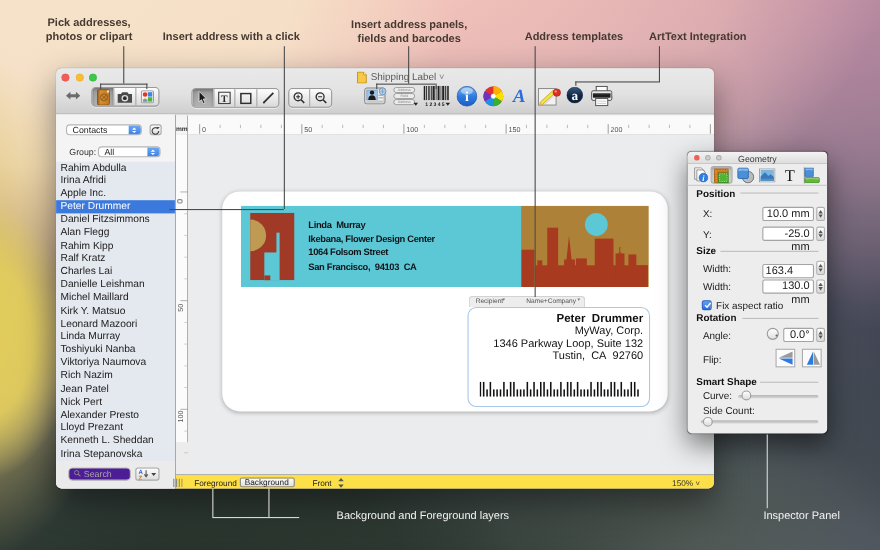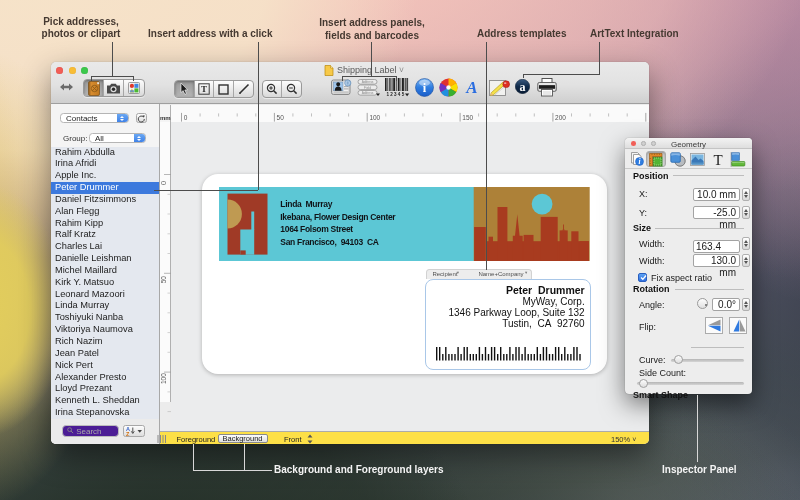--- a/index.html
+++ b/index.html
@@ -19,21 +19,21 @@
     radial-gradient(600px 420px at 43% -12%, rgba(246,197,188,0.97) 0%, rgba(246,197,188,0.5) 55%, rgba(246,197,188,0) 78%),
     radial-gradient(540px 340px at 90% -12%, rgba(190,138,164,0.95) 0%, rgba(190,138,164,0) 75%),
     radial-gradient(320px 320px at 102% 10%, rgba(152,122,146,0.7) 0%, rgba(152,122,146,0) 72%),
     radial-gradient(330px 300px at 108% 20%, rgba(158,126,148,0.7) 0%, rgba(158,126,148,0) 70%),
     radial-gradient(330px 380px at 106% 56%, rgba(54,58,72,0.85) 0%, rgba(54,58,72,0) 72%),
     radial-gradient(260px 200px at 98% 96%, rgba(82,90,100,0.85) 0%, rgba(82,90,100,0) 75%),
     linear-gradient(172deg, #e9c3b5 0%, #c7a0a7 22%, #938192 42%, #646577 62%, #4b5559 78%, #3d4843 92%, #47525c 100%);
 }
 .abs { position:absolute; }
 .ann-t { position:absolute; color:#453931; font-size:10px; font-weight:bold; letter-spacing:0; text-align:center; line-height:12.8px; z-index:20; }
-.ann-b { position:absolute; color:#f4f4f4; font-size:10px; font-weight:bold; z-index:20; }
+.ann-b { position:absolute; color:#f4f4f4; font-size:10px; font-weight:normal; z-index:20;margin-left:32px; }
 .lineV { position:absolute; width:1px; background:#4c4c4c; z-index:20; }
 .lineH { position:absolute; height:1px; background:#4c4c4c; z-index:20; }
 .wlineV { position:absolute; width:1px; background:#d8d8d8; z-index:20; }
 .wlineH { position:absolute; height:1px; background:#d8d8d8; z-index:20; }
 
 
 #win {
   position:absolute; left:51px; top:62px; width:598px; height:382px;
   border-radius:5px; background:#ececec;
   box-shadow:0 12px 30px rgba(0,0,0,0.45), 0 0 1px rgba(0,0,0,0.4);
@@ -669,21 +669,21 @@
         <path d="M13.5 6.8 L13.5 12.5 L1 6.8 Z" fill="#2f7ae0"></path>
       </svg>
   </div>
   <div class="abs" style="left:104px; top:179px; width:18px; height:17px; background:#fbfbfb; border:1px solid #ababab;">
     <svg width="13" height="13" viewBox="0 0 13 13" style="display:block; margin:1px 2.5px">
         <path d="M6.2 0.5 L6.2 12.5 L0.5 12.5 Z" fill="#2f7ae0"></path>
         <path d="M6.8 0.5 L6.8 12.5 L12.5 12.5 Z" fill="#9a9a9a"></path>
       </svg>
   </div>
 
-  <div class="ihead abs" style="left:8px; top:204px;margin-top:48px;">Smart Shape</div>
+  <div class="ihead abs" style="left:8px; top:204px;">Smart Shape</div>
   <div class="hsep" style="left:66px; top:208.5px; width:53px; background:#bdbdbd;"></div>
   <div class="abs" style="left:14px; top:217px;">Curve:</div>
   <div class="slider" style="left:46px; top:220.5px; width:73px;">
       <div class="knob" style="left:3px;"></div>
     </div>
   <div class="abs" style="left:14px; top:229.5px;">Side Count:</div>
   <div class="slider" style="left:12px; top:244px; width:107px;">
       <div class="knob" style="left:2px;"></div>
     </div>
 </div>

